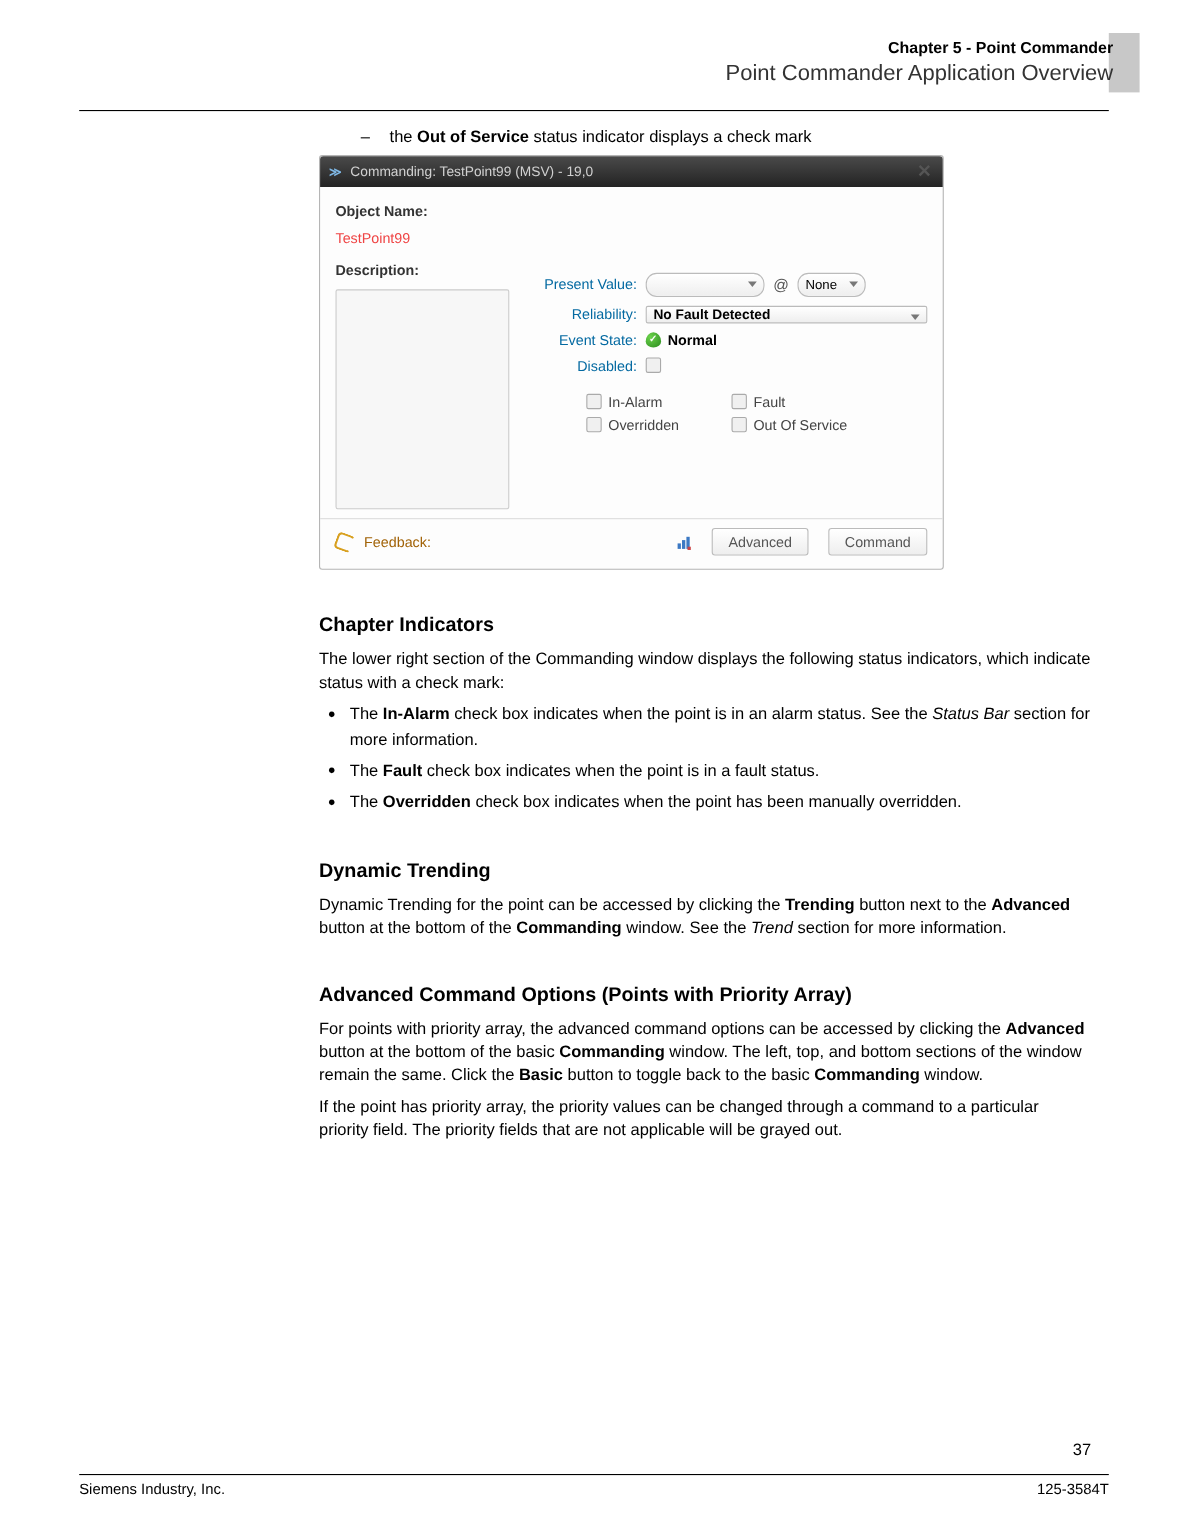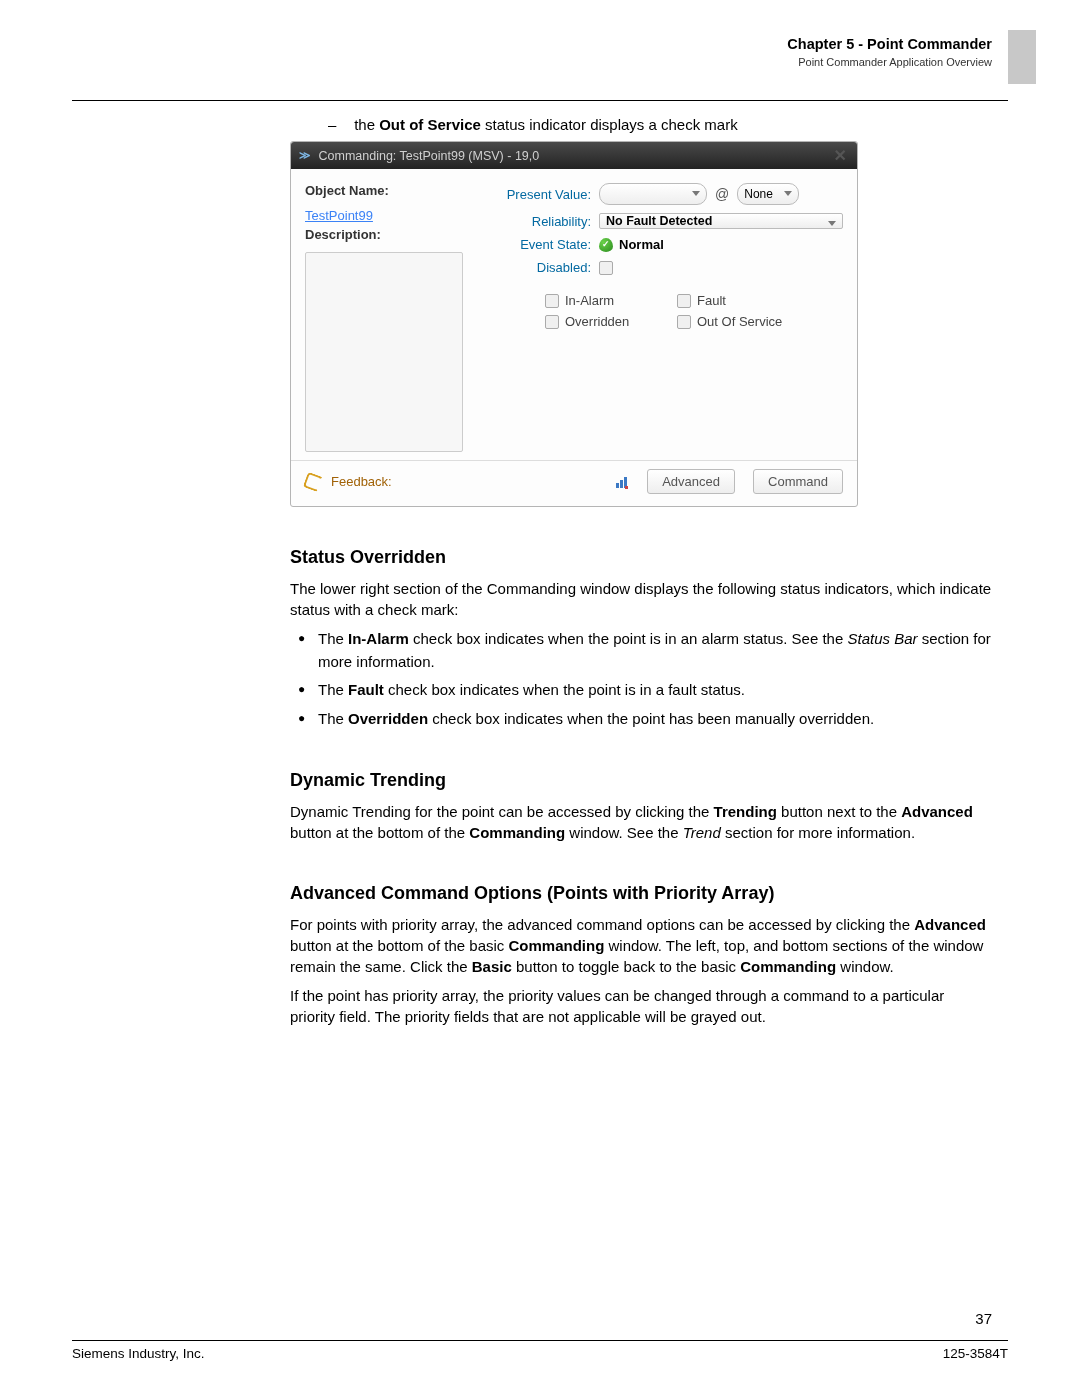--- a/index.html
+++ b/index.html
@@ -12,38 +12,38 @@
   }
   .page {
     position: relative;
     width: 1080px;
     height: 1397px;
     padding: 36px 72px 40px 72px;
   }
   .header-area {
     position: absolute;
     top: 36px;
-    right: 88px;
+    right: 68px;
     text-align: right;
   }
   .gray-box {
     position: absolute;
     top: 30px;
     right: 44px;
     width: 28px;
     height: 54px;
     background: #c8c8c8;
   }
   .chapter-title {
     font-size: 14.5px;
     font-weight: bold;
     margin-bottom: 4px;
   }
   .header-sub {
-    font-size: 11px;
+    font-size: 20px;
     color: #333;
   }
   .hr-top {
     position: absolute;
     top: 100px;
     left: 72px;
     right: 72px;
     border: none;
     border-top: 1px solid #000;
   }
@@ -88,35 +88,35 @@
   }
   .tb-close {
     color: #555;
     font-size: 16px;
     font-weight: bold;
     padding: 0 2px;
   }
   .cmd-body {
     display: flex;
     padding: 14px 14px 0 14px;
-    gap: 12px;
+    gap: 0;
+    align-items: center;
   }
   .cmd-left {
     width: 170px;
     font-size: 13px;
     color: #333;
   }
   .cmd-left .lbl {
     font-weight: bold;
     margin-bottom: 10px;
   }
   .cmd-left .val {
-    margin: 4px 0 4px 0;
-    color: #3b82f6;
-    text-decoration: underline;
+    margin: 4px 0 14px 0;
+    color: #ef4444;
   }
   .desc-box {
     border: 1px solid #ccc;
     background: #f7f7f7;
     width: 158px;
     height: 200px;
     border-radius: 2px;
   }
   .cmd-right {
     flex: 1;
@@ -398,21 +398,21 @@
                 <rect x="10" y="11" width="3" height="3" fill="#c44"></rect>
               </svg>
           </span>
           <button class="btn">Advanced</button>
           <button class="btn">Command</button>
         </div>
       </div>
     </div>
 
     <div class="section">
-      <h2>Status Overridden</h2>
+      <h2>Chapter Indicators</h2>
       <p>The lower right section of the Commanding window displays the following status indicators, which indicate status with a check mark:</p>
       <ul>
         <li><span>The </span><span class="bold">In-Alarm</span><span> check box indicates when the point is in an alarm status. See the </span><span class="italic">Status Bar</span><span> section for more information.</span></li>
         <li><span>The </span><span class="bold">Fault</span><span> check box indicates when the point is in a fault status.</span></li>
         <li><span>The </span><span class="bold">Overridden</span><span> check box indicates when the point has been manually overridden.</span></li>
       </ul>
     </div>
 
     <div class="section">
       <h2>Dynamic Trending</h2>

